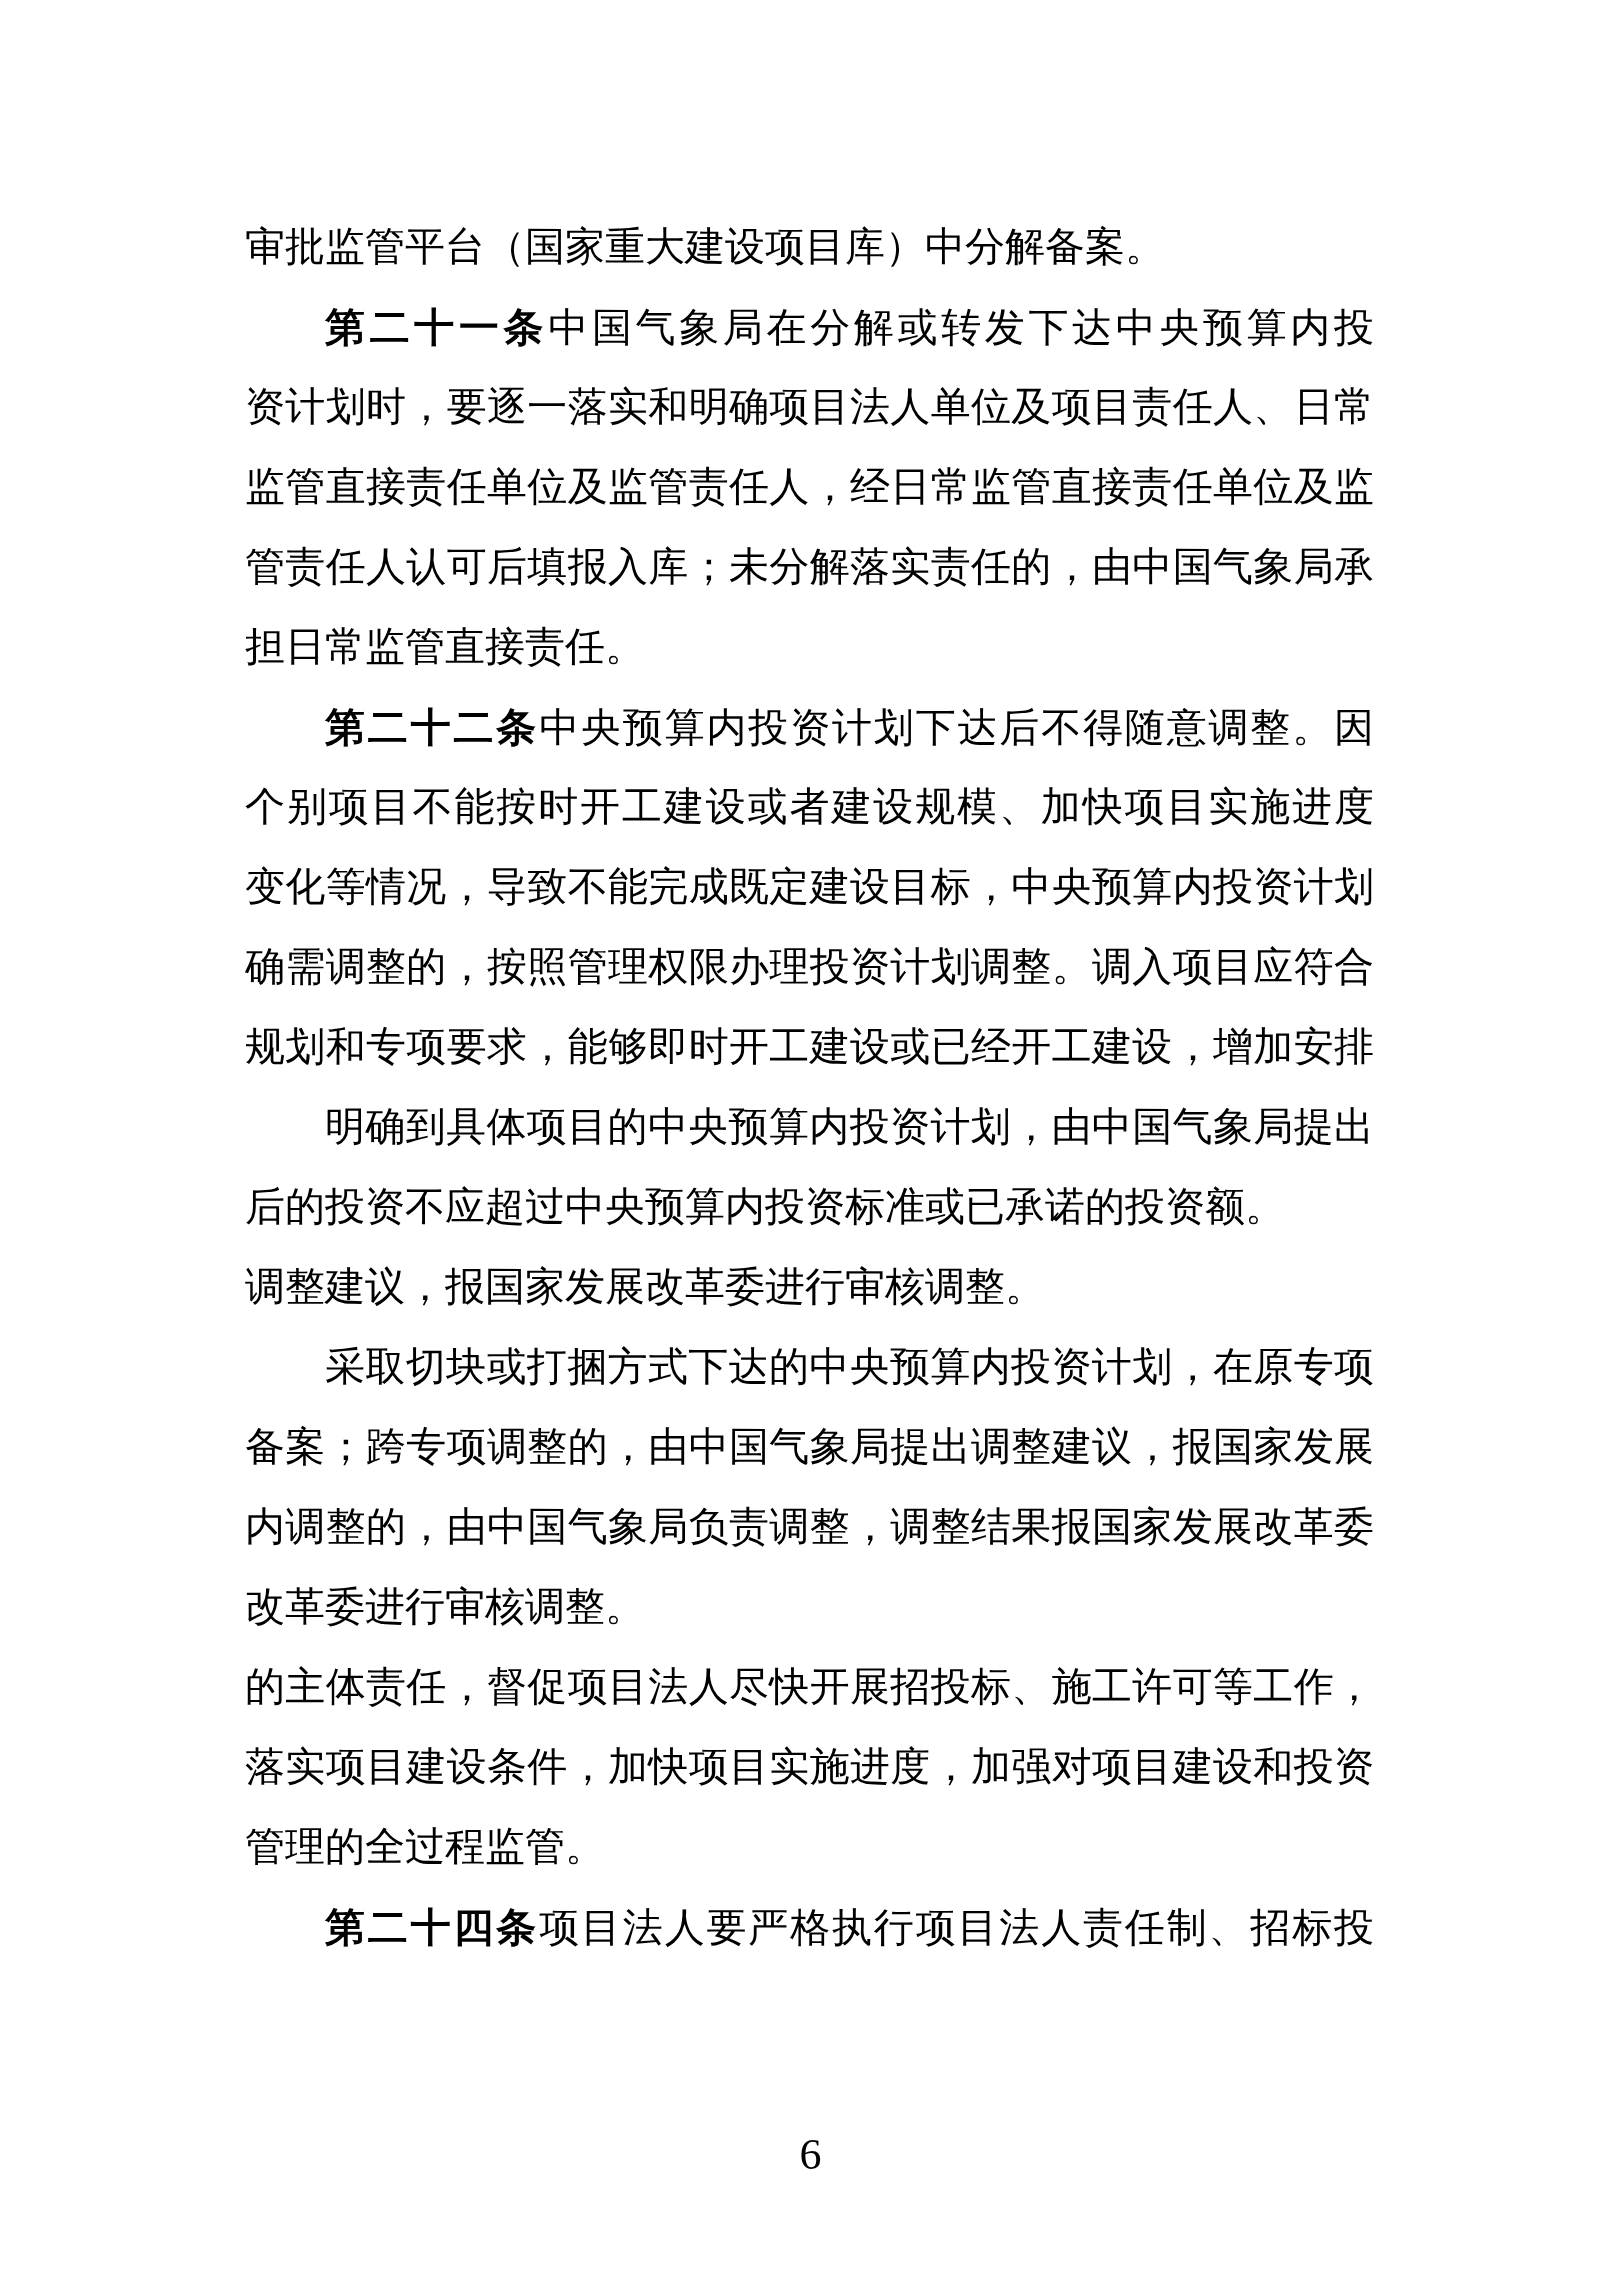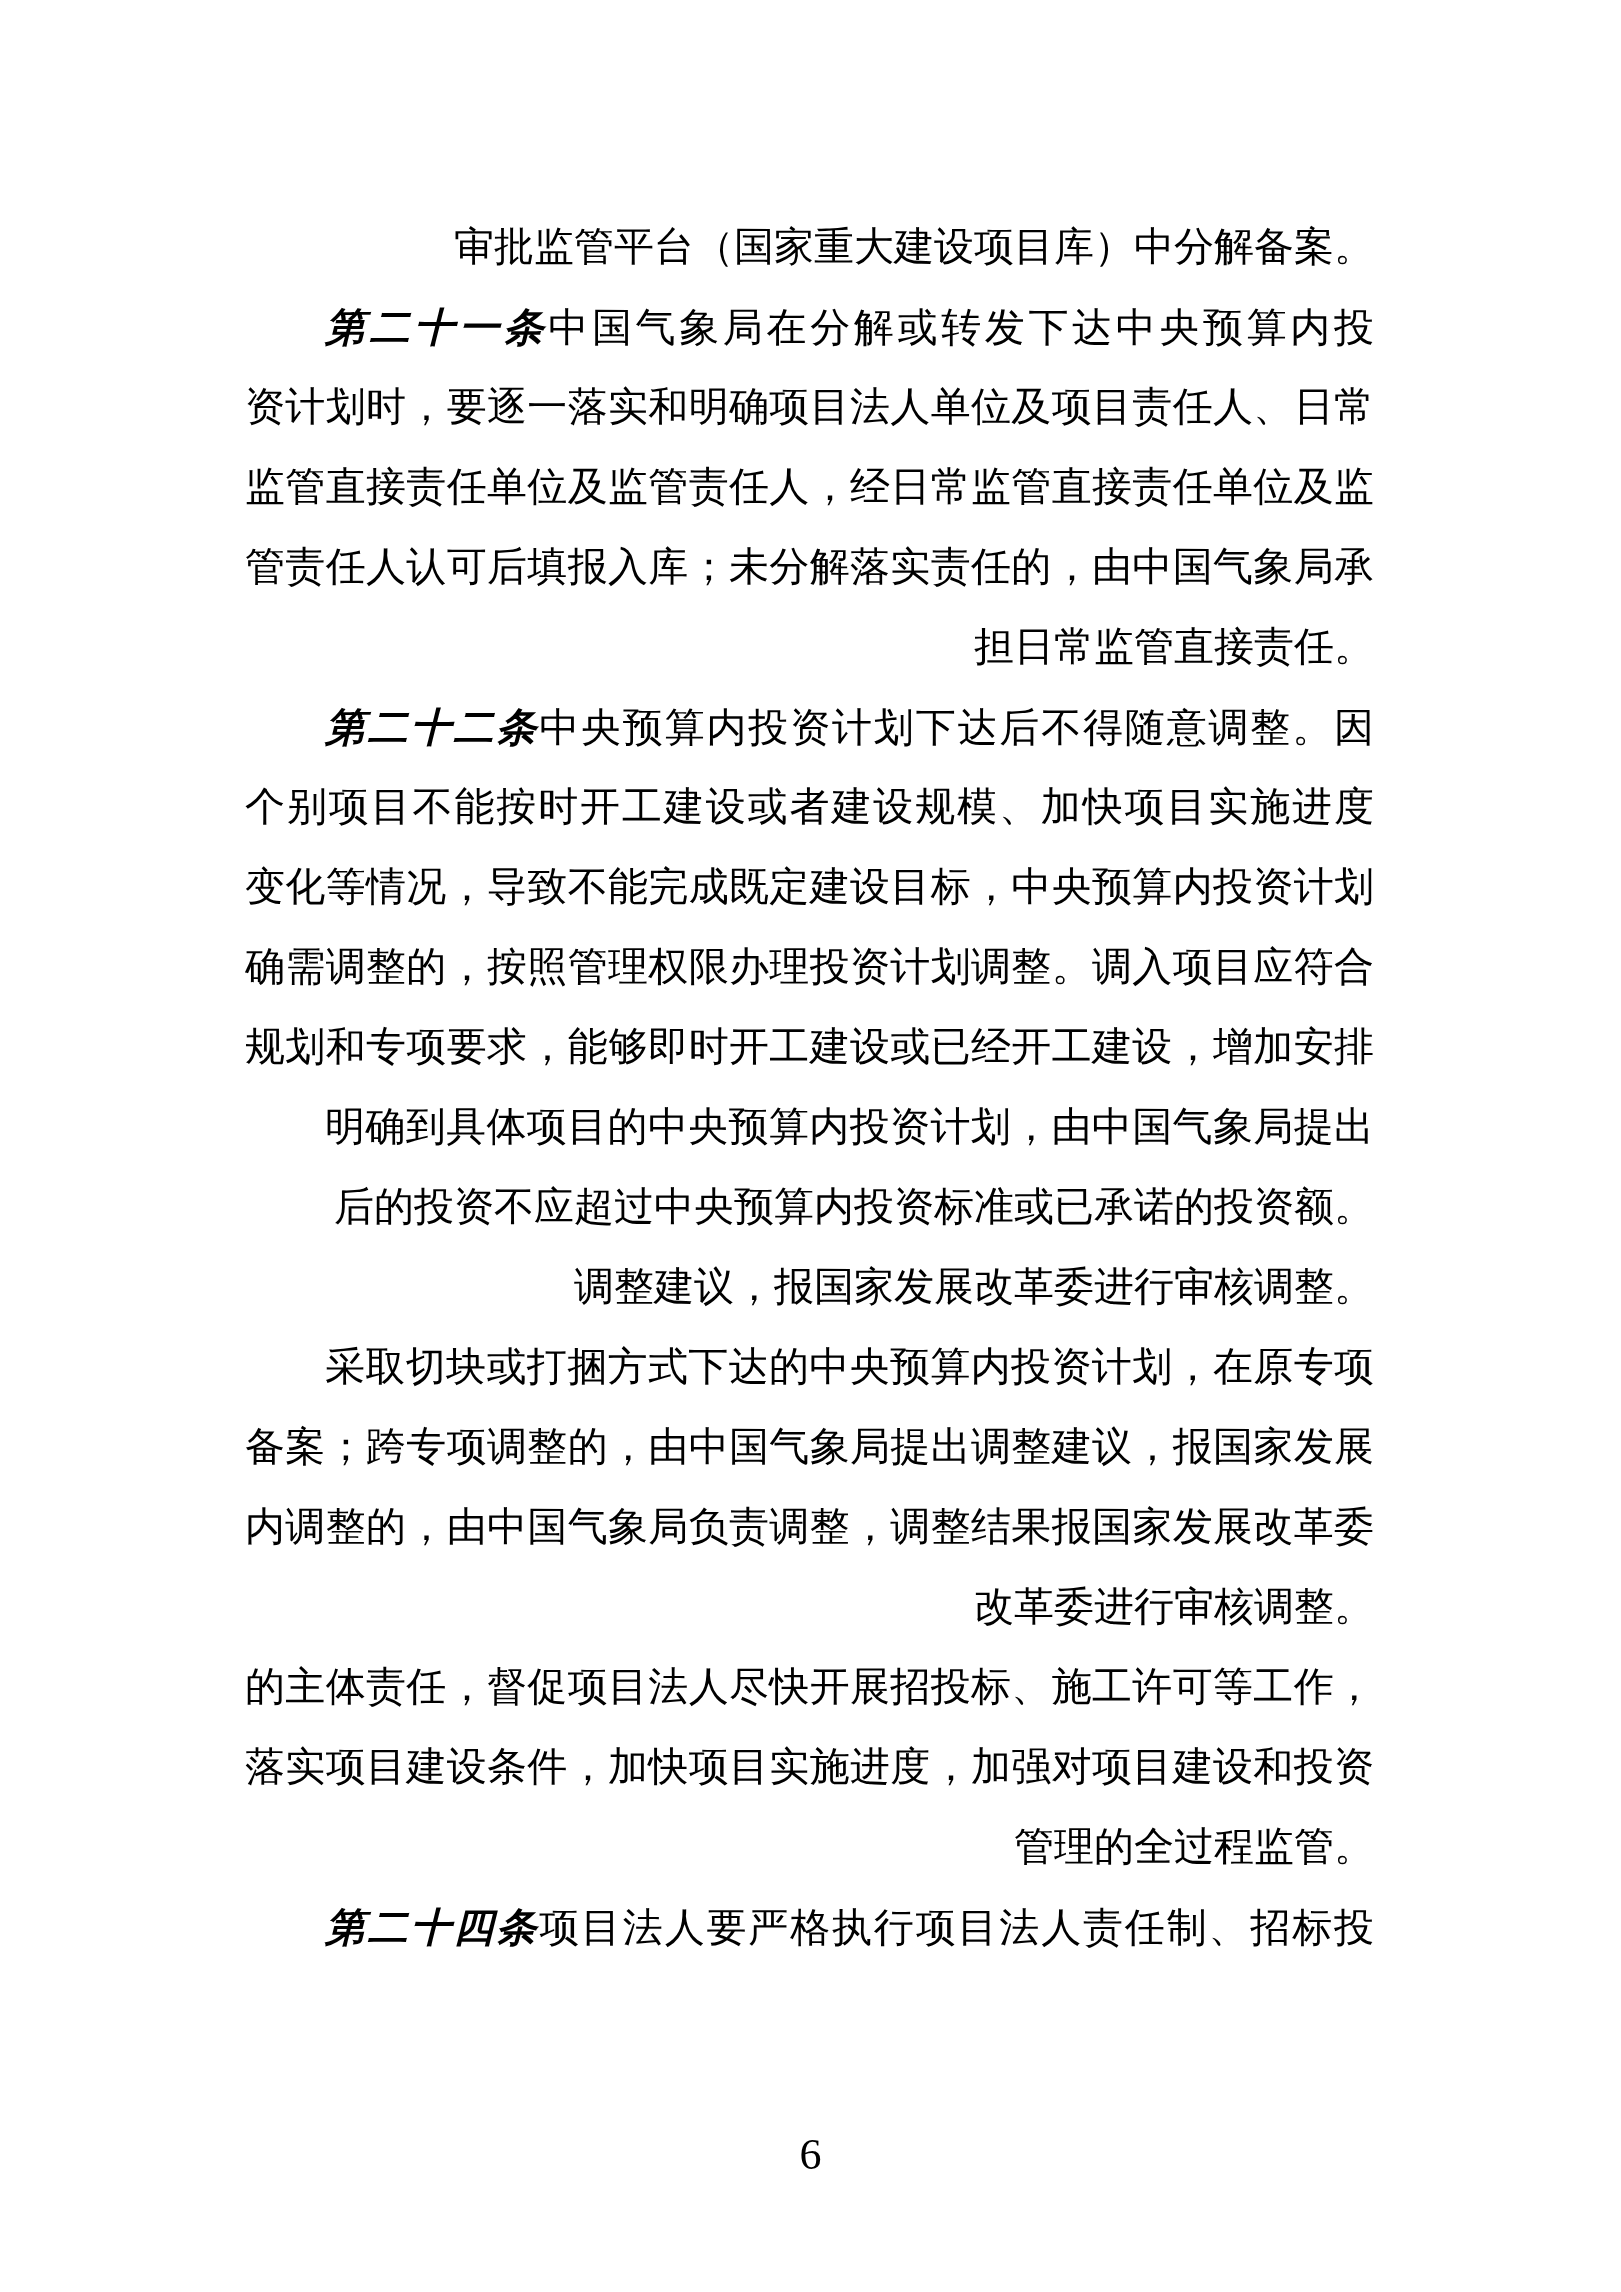--- a/index.html
+++ b/index.html
@@ -20,42 +20,41 @@
     position: absolute;
     left: 245px;
     top: 207px;
     width: 1129px;
   }
   .line {
     height: 80px;
     line-height: 80px;
     font-size: 40px;
     white-space: nowrap;
-    text-align: right;
+    text-align: left;
     color: #000000;
   }
   
   .line.fill {
     white-space: normal;
     text-align: justify;
     text-align-last: justify;
     text-justify: inter-character;
   }
   .line.indent {
     padding-left: 80px;
   }
   .line.indent.fill {
     padding-left: 80px;
     width: 1049px; 
   }
   .head {
     font-weight: 700;
     font-family: "Liberation Sans", "DejaVu Sans", sans-serif;
     letter-spacing: 1px;
-    font-style: italic;
   }
   .page-footer {
     position: absolute;
     left: 0;
     top: 2129px;
     width: 100%;
     text-align: center;
     font-size: 44px;
     line-height: 51px;
     font-family: "Liberation Serif", "DejaVu Serif", serif;

